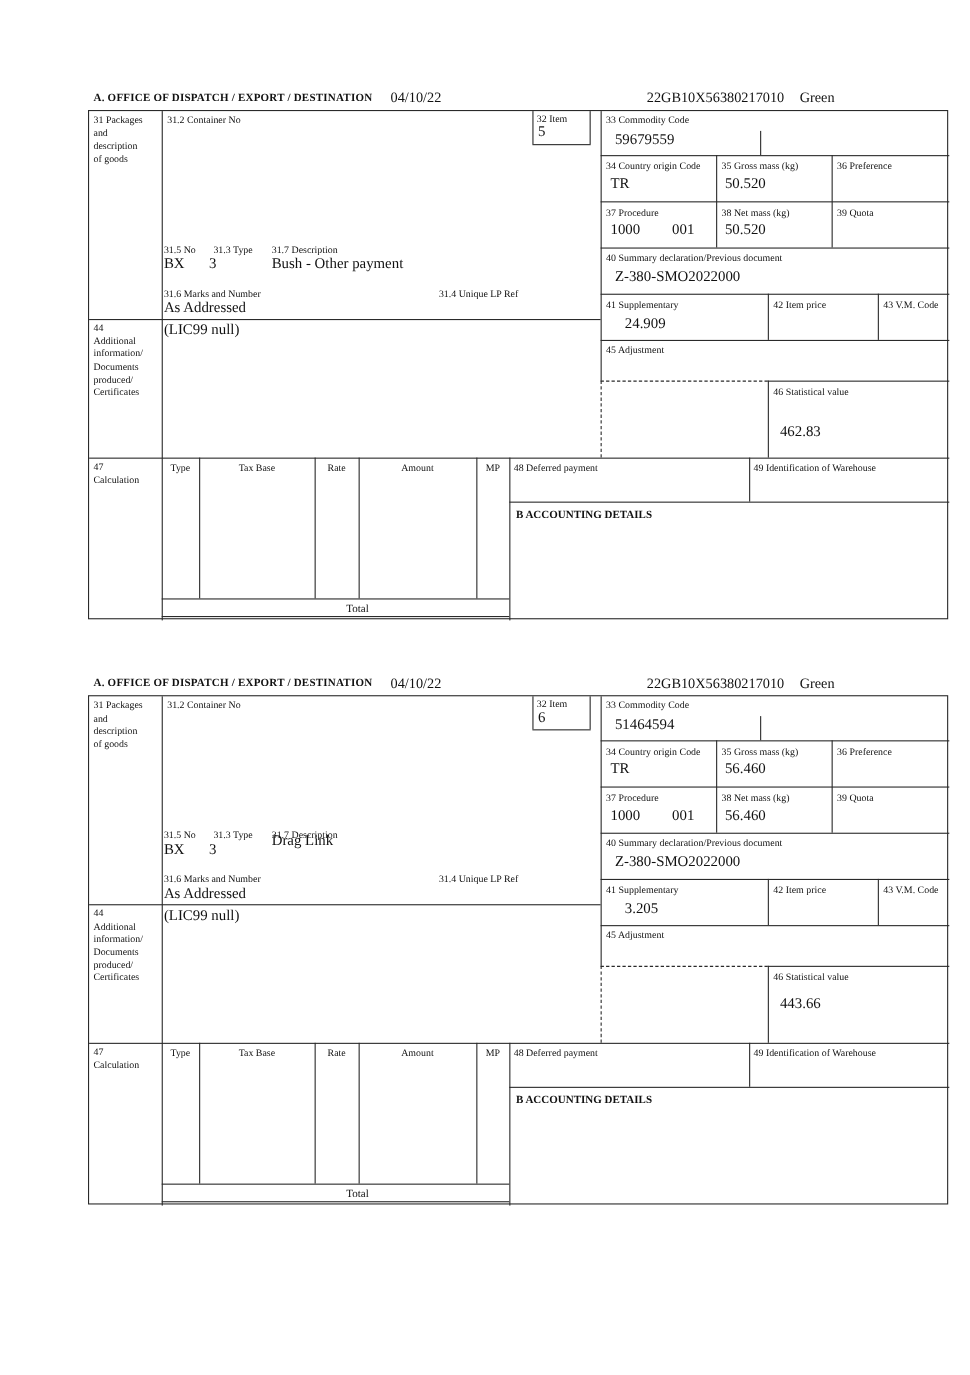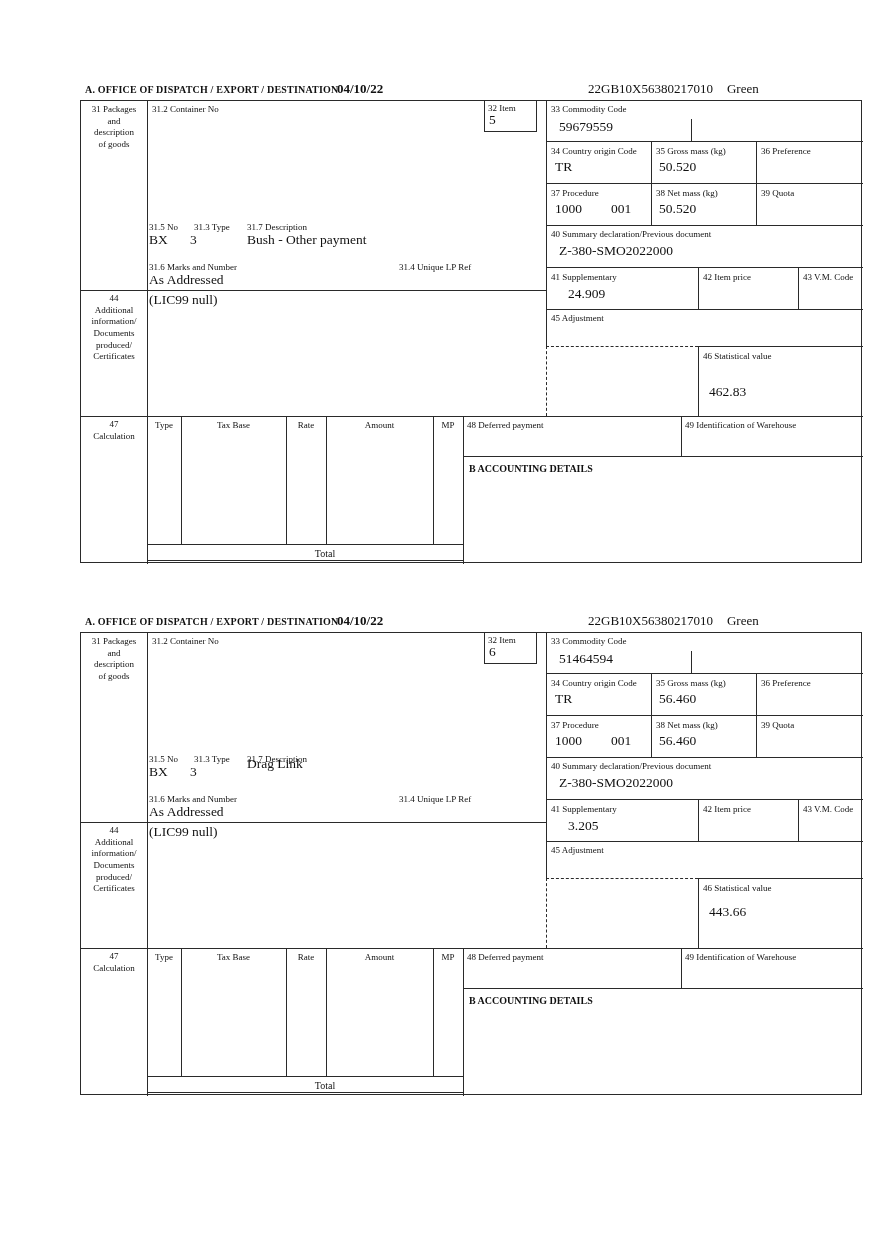--- a/index.html
+++ b/index.html
@@ -1,29 +1,29 @@
 <!DOCTYPE html>
 <html><head>
 <meta charset="utf-8">
 <style>
   * { margin:0; padding:0; box-sizing:border-box; }
   html,body { background:#ffffff; }
   body { font-family:"Liberation Serif", serif; color:#111111; }
   #page { position:relative; width:882px; height:1250px; background:#ffffff; padding-top:80px; overflow:hidden; }
   .section { position:relative; width:882px; height:532px; }
   .hdr-office { position:absolute; left:85px; top:4px; font-weight:bold; font-size:10px; letter-spacing:0.2px; white-space:nowrap; }
-  .hdr-date { position:absolute; left:337px; top:1px; font-size:13px; white-space:nowrap;font-weight:bold; }
+  .hdr-date { position:absolute; left:355px; top:1px; font-size:13px; white-space:nowrap; }
   .hdr-ref { position:absolute; left:588px; top:1px; font-size:13px; display:flex; gap:14px; white-space:nowrap; }
   .form { position:absolute; left:80px; top:20px; width:782px; height:463px; border:1px solid #2a2a2a; background:#ffffff; }
   .ln-h { position:absolute; height:1px; background:#2a2a2a; }
   .ln-v { position:absolute; width:1px; background:#2a2a2a; }
   .ln-hd { position:absolute; height:0; border-top:1px dashed #2a2a2a; }
   .ln-vd { position:absolute; width:0; border-left:1px dashed #2a2a2a; }
   .lab { position:absolute; font-size:9px; line-height:1.3; white-space:nowrap; }
-  .lab.wrap { white-space:pre-line; width:58px;text-align:center; }
+  .lab.wrap { white-space:pre-line; width:58px; }
   .lab.ctr { text-align:center; }
   .lab.bold { font-weight:bold; }
   .val { position:absolute; font-size:13.5px; line-height:1.1; white-space:nowrap; }
 </style>
 </head>
 <body>
 
 <div id="page">
   <div class="section">
 

